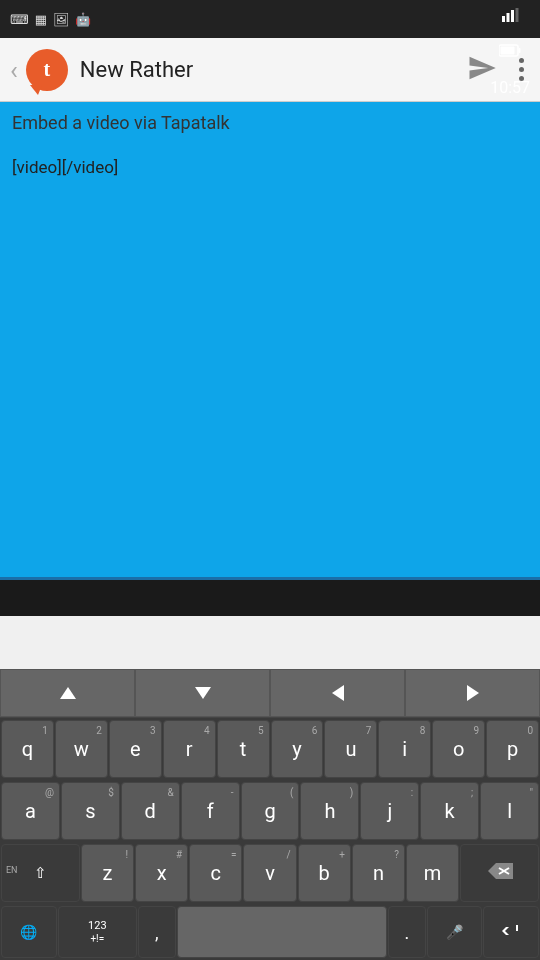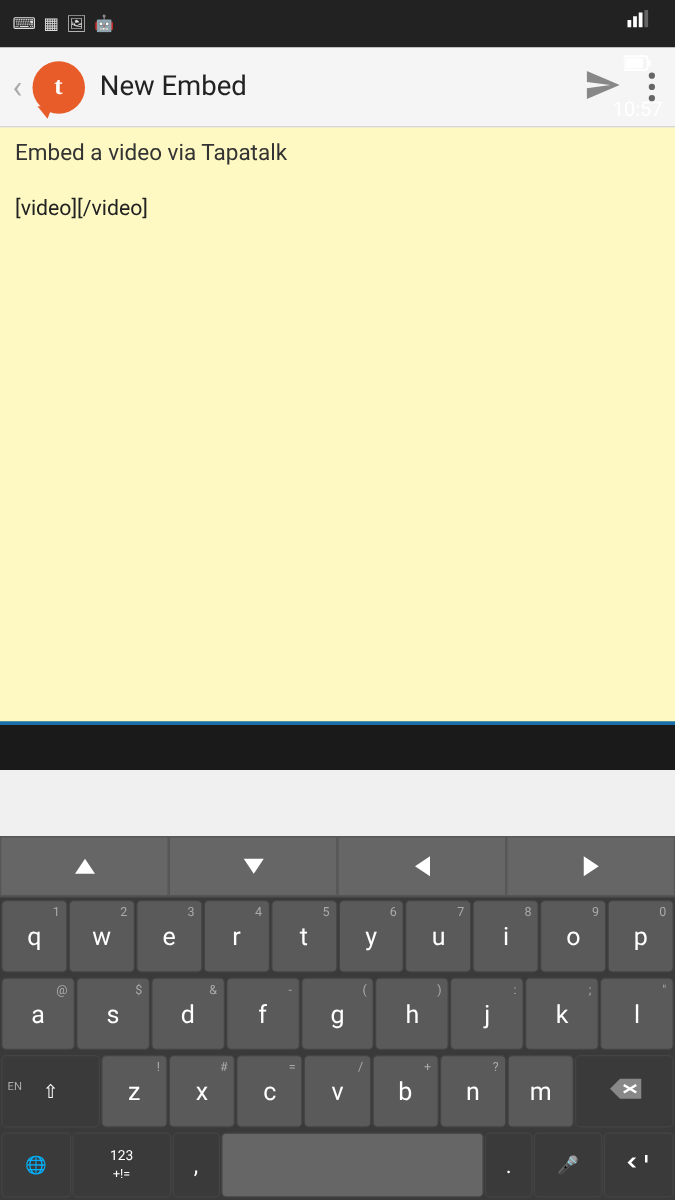--- a/index.html
+++ b/index.html
@@ -123,21 +123,21 @@
       width: 5px;
       height: 5px;
       background: #666;
       border-radius: 50%;
     }
 
     
     .content-area {
       width: 100%;
       height: 478px;
-      background: #fef9c3;
+      background: #0ea5e9;
       overflow: hidden;
       padding: 10px 12px;
       border-bottom: 3px solid #1a6fa8;
     }
     .video-title {
       font-size: 18px;
       color: #333;
       margin-bottom: 16px;
       padding-bottom: 8px;
     }
@@ -300,21 +300,21 @@
     <span style="font-size:16px;font-weight:normal;">10:57</span>
   </div>
 </div>
 
 <div class="app-bar">
   <div class="app-bar-left">
     <span class="back-arrow" style="font-size:26px;color:#aaa;">‹</span>
     <div class="app-logo">
       <span>t</span>
     </div>
-    <span class="app-title">New Embed</span>
+    <span class="app-title">New Rather</span>
   </div>
   <div class="app-bar-actions">
     <button class="send-btn" title="Send">
       <svg class="send-icon" viewBox="0 0 24 24" fill="#888">
         <path d="M2 21l21-9L2 3v7l15 2-15 2z"></path>
       </svg>
     </button>
     <button class="more-btn" title="More">
       <div class="dot"></div>
       <div class="dot"></div>

